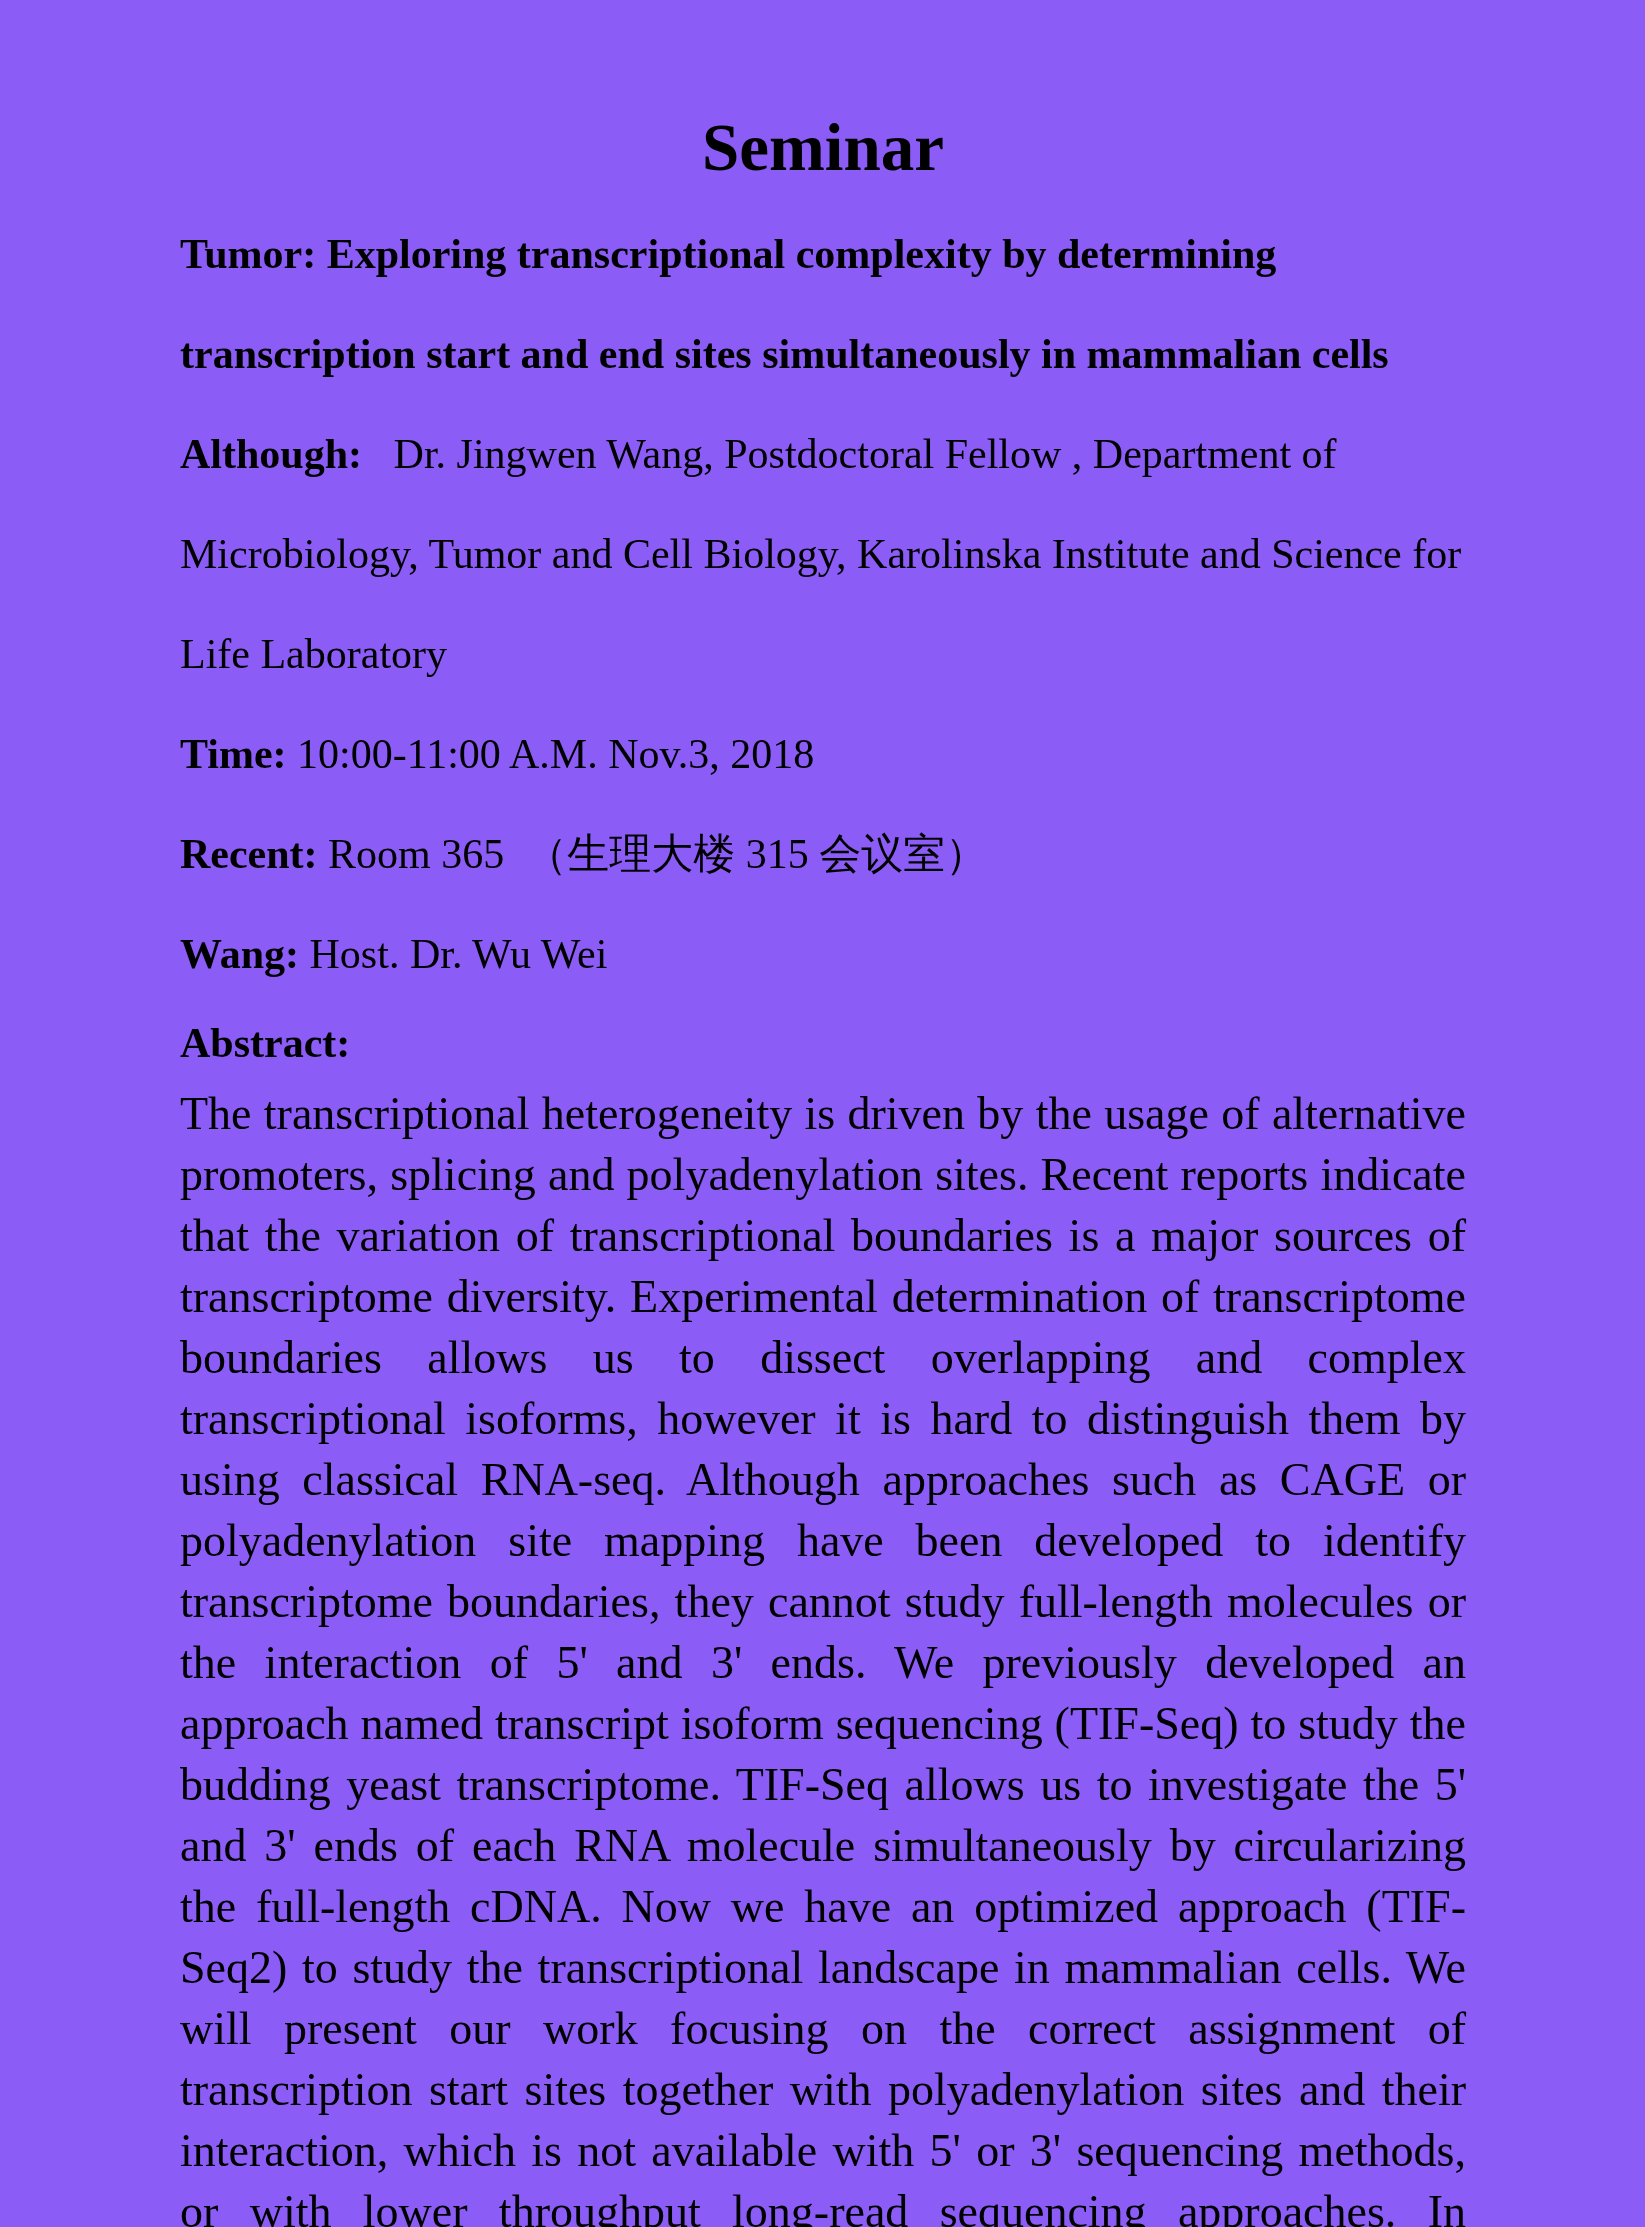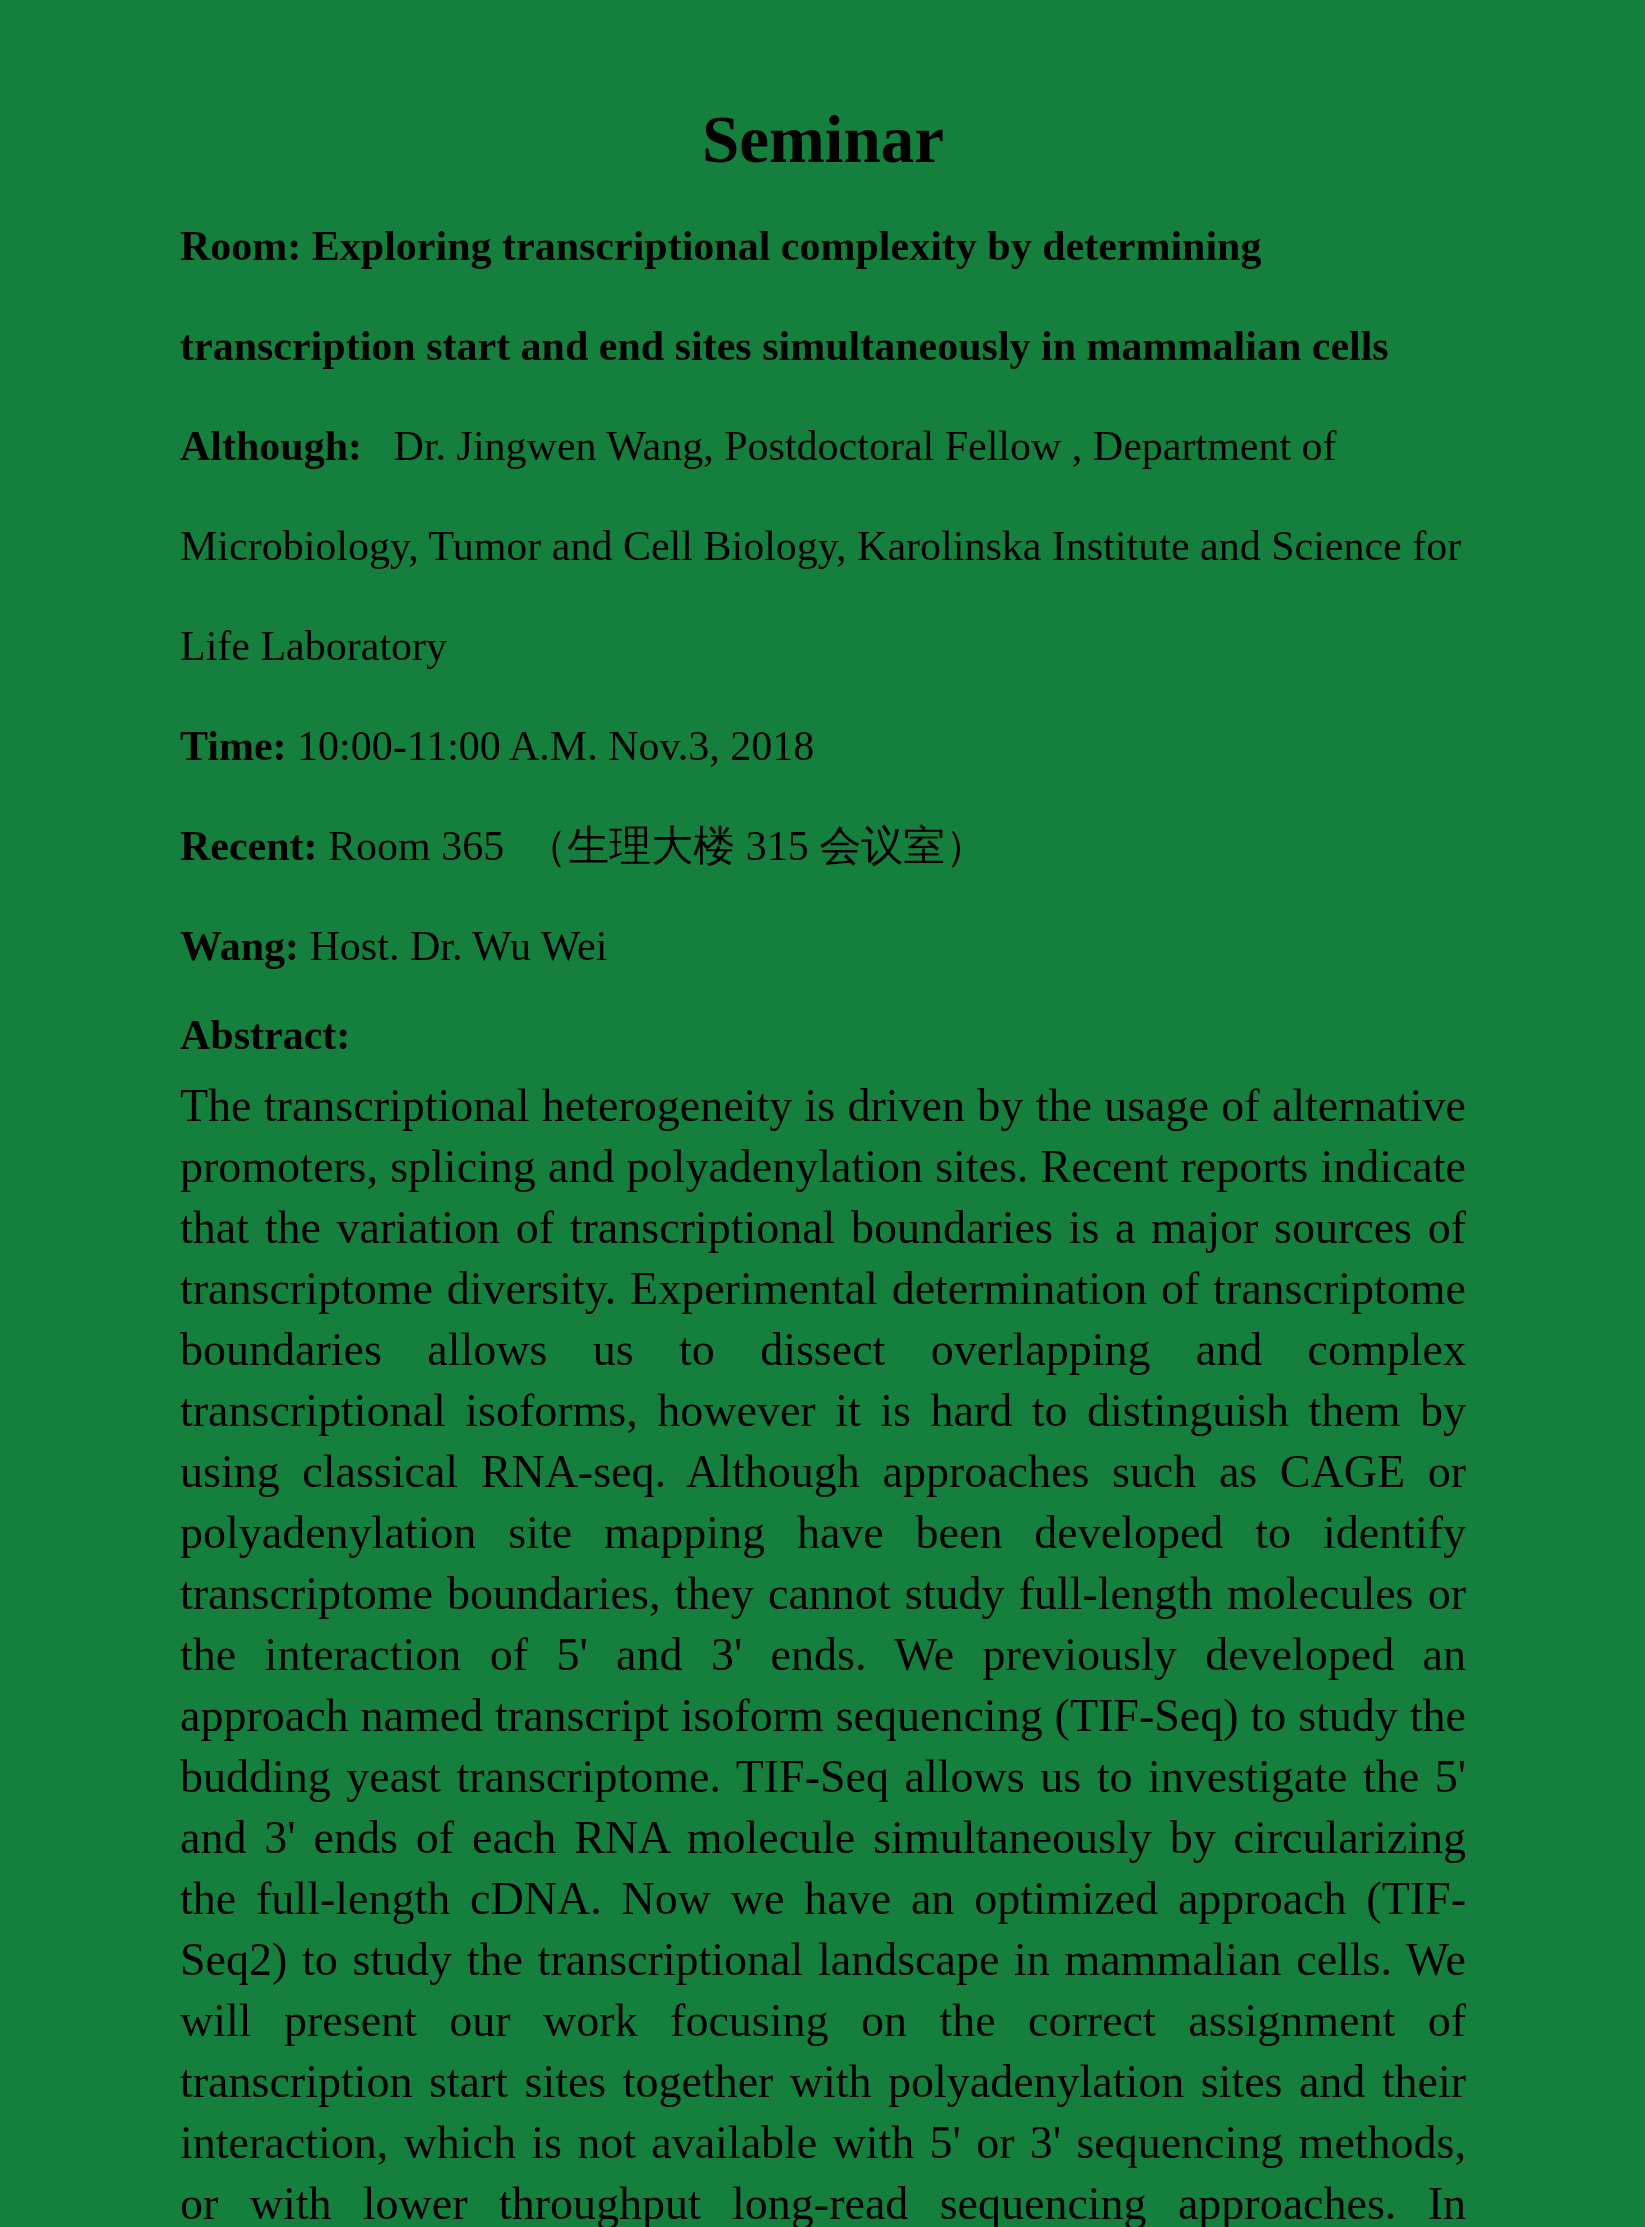--- a/index.html
+++ b/index.html
@@ -5,22 +5,22 @@
   html, body {
     margin: 0;
     padding: 0;
     background: #ffffff;
   }
   .page {
     position: relative;
     width: 1646px;
     height: 2227px;
     box-sizing: border-box;
-    padding: 4px 180px;
-    background: #15803d;
+    padding: 12px 180px;
+    background: #8b5cf6;
     color: #000000;
     font-family: "Liberation Serif", "DejaVu Serif", serif;
     overflow: hidden;
   }
   .doc-heading {
     font-size: 67px;
     line-height: 67px;
     font-weight: bold;
     text-align: center;
     margin: 102px 0 0 0;
@@ -41,21 +41,21 @@
     text-align: justify;
   }
 </style>
 </head>
 <body>
 
 <div class="page">
 
   <h1 class="doc-heading">Seminar</h1>
 
-  <p class="meta all-bold first"><span class="lbl">Room:</span><span class="val"> Exploring transcriptional complexity by determining transcription start and end sites simultaneously in mammalian cells</span></p>
+  <p class="meta all-bold first"><span class="lbl">Tumor:</span><span class="val"> Exploring transcriptional complexity by determining transcription start and end sites simultaneously in mammalian cells</span></p>
 
   <p class="meta"><span class="lbl">Although:</span><span class="val">   Dr. Jingwen Wang, Postdoctoral Fellow , Department of Microbiology, Tumor and Cell Biology, Karolinska Institute and Science for Life Laboratory</span></p>
 
   <p class="meta"><span class="lbl">Time:</span><span class="val"> 10:00-11:00 A.M. Nov.3, 2018</span></p>
 
   <p class="meta"><span class="lbl">Recent:</span><span class="val"> Room 365  （生理大楼 315 会议室）</span></p>
 
   <p class="meta"><span class="lbl">Wang:</span><span class="val"> Host. Dr. Wu Wei</span></p>
 
   <p class="meta abstract-heading"><span class="lbl">Abstract:</span></p>

